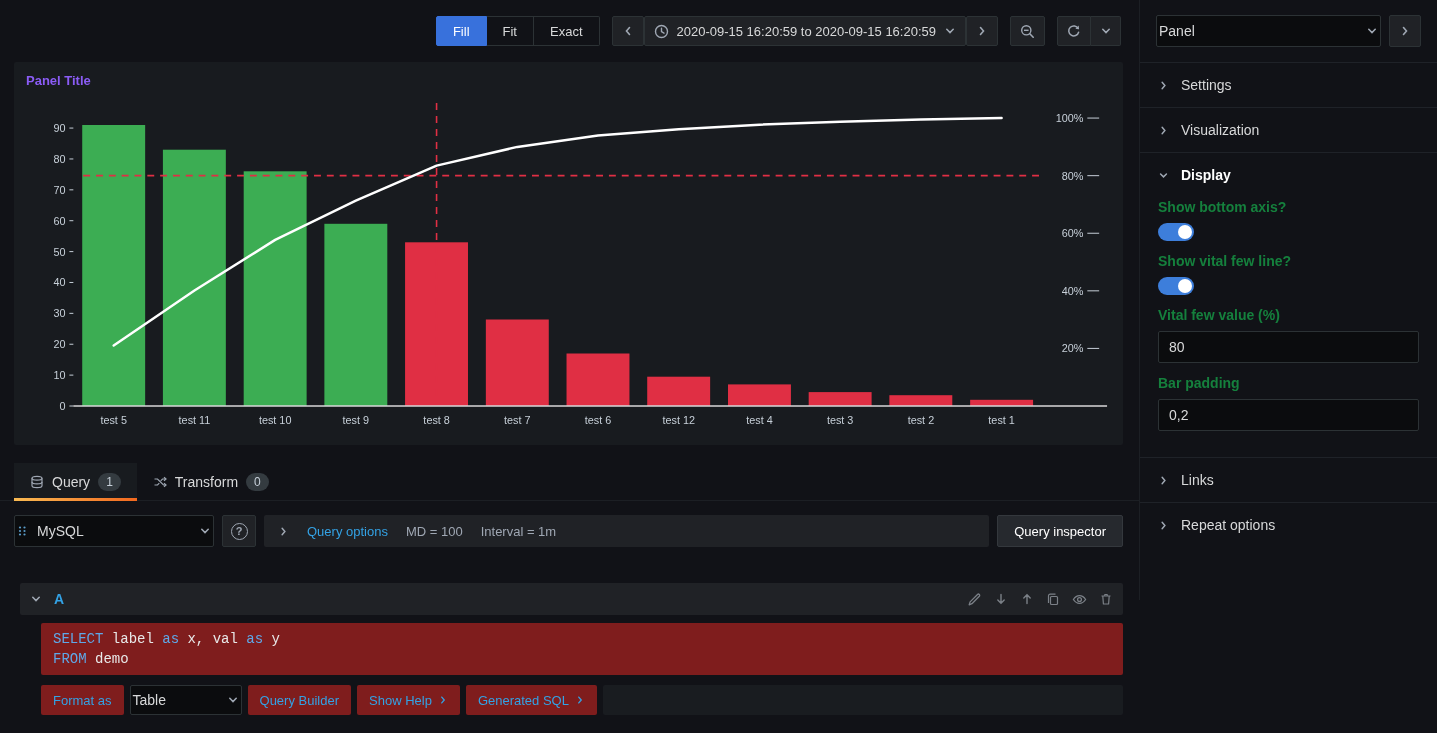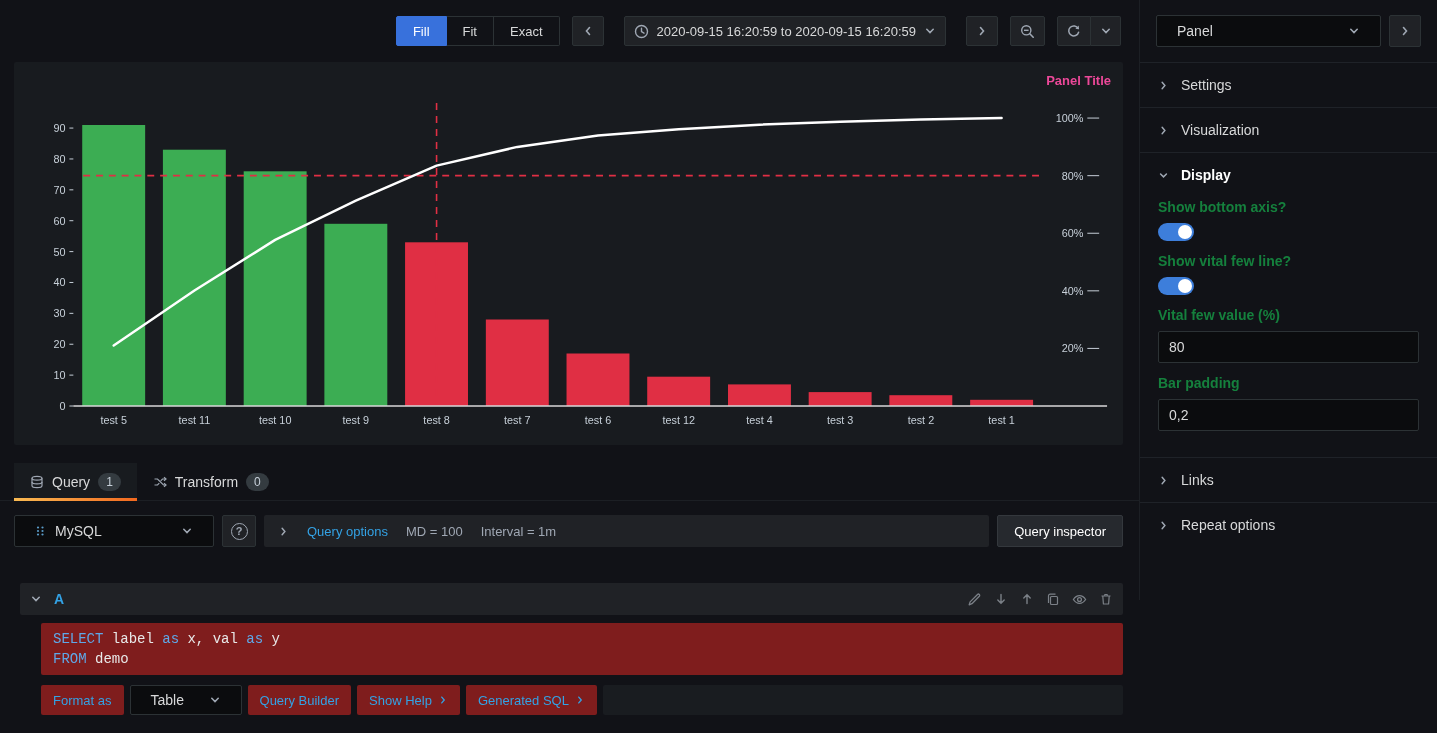--- a/index.html
+++ b/index.html
@@ -10,46 +10,46 @@
   .sidebar{width:298px;border-left:1px solid #1c1f24;display:flex;flex-direction:column}
 
   
   .topbar{height:62px;display:flex;align-items:center;justify-content:flex-end;padding:0 18px;gap:12px;flex-shrink:0}
   .seg{display:flex}
   .seg-btn{height:30px;padding:0 16px;display:flex;align-items:center;font-size:13px;background:#111217;border:1px solid #2c3235;color:#d8d9da;cursor:pointer}
   .seg-btn:first-child{border-radius:2px 0 0 2px}
   .seg-btn:last-child{border-radius:0 2px 2px 0}
   .seg-btn + .seg-btn{border-left:none}
   .seg-btn.active{background:#3871dc;border-color:#3871dc;color:#fff}
-  .tb-group{display:flex;gap:20px;align-items:flex-start}
+  .tb-group{display:flex;gap:0;align-items:flex-start}
   .tb-btn{height:30px;min-width:30px;background:#202226;border:1px solid #2c3235;border-radius:2px;display:flex;align-items:center;justify-content:center;gap:8px;padding:0 9px;color:#d8d9da;font-size:13px;cursor:pointer}
   .tb-btn svg{display:block}
   .time-text{color:#d8d9da;font-size:13px;font-weight:500;white-space:nowrap}
   .split{display:flex}
   .split .tb-btn:first-child{border-radius:2px 0 0 2px}
   .split .tb-btn:last-child{border-radius:0 2px 2px 0;border-left:none;padding:0 6px}
   .icon-gray{color:#9fa7b3}
 
   
   .panel-wrap{padding:0 16px 0 14px;flex-shrink:0}
   .panel{background:#181b1f;height:383px;padding:6px 12px 2px;display:flex;flex-direction:column;border-radius:2px}
-  .panel-title{text-align:right;font-size:13px;font-weight:700;color:#ec4899;height:26px;line-height:26px;flex-shrink:0}
+  .panel-title{text-align:left;font-size:13px;font-weight:700;color:#8b5cf6;height:26px;line-height:26px;flex-shrink:0}
   .chart-svg{width:100%;height:344px;display:block}
   .chart-svg text{font-family:"Liberation Sans",sans-serif}
 
   
   .tabs{display:flex;align-items:stretch;margin-top:18px;padding:0 14px;height:38px;border-bottom:1px solid #1c1f24;flex-shrink:0}
   .tab{display:flex;align-items:center;gap:8px;padding:0 16px;font-size:14px;color:#d8d9da;position:relative;cursor:pointer}
   .tab.active{background:#181b1f}
   .tab.active::after{content:"";position:absolute;left:0;right:0;bottom:-1px;height:3px;background:linear-gradient(90deg,#f9ba52,#f2691f)}
   .badge{background:#343b40;color:#c7d0d9;font-size:12px;line-height:12px;padding:3px 8px;border-radius:10px}
 
   
   .ds-row{display:flex;gap:8px;margin:14px 16px 0 14px;height:32px;flex-shrink:0}
-  .select{background:#0b0c0e;border:1px solid #2c3235;border-radius:2px;display:flex;align-items:center;gap:8px;padding:0 20px;font-size:14px;color:#d8d9da;cursor:pointer}
+  .select{background:#0b0c0e;border:1px solid #2c3235;border-radius:2px;display:flex;align-items:center;gap:8px;padding:0 2px;font-size:14px;color:#d8d9da;cursor:pointer}
   .ds-select{width:200px}
   .select .grow{flex:1}
   .help-btn{width:34px;height:32px;background:#202226;border:1px solid #2c3235;border-radius:2px;display:flex;align-items:center;justify-content:center;cursor:pointer}
   .q-circle{width:17px;height:17px;border:1.5px solid #9fa7b3;border-radius:50%;color:#9fa7b3;font-size:11px;font-weight:700;display:flex;align-items:center;justify-content:center}
   .opts-bar{flex:1;background:#202226;border-radius:2px;display:flex;align-items:center;gap:18px;padding:4px 14px;cursor:pointer}
   .link-blue{color:#33a2e5;font-size:13px;font-weight:500}
   .muted{color:#9fa7b3;font-size:13px}
   .inspector-btn{background:#26292e;border:1px solid #34383d;border-radius:2px;color:#fff;font-size:13px;font-weight:500;display:flex;align-items:center;padding:0 16px;cursor:pointer}
 
   

